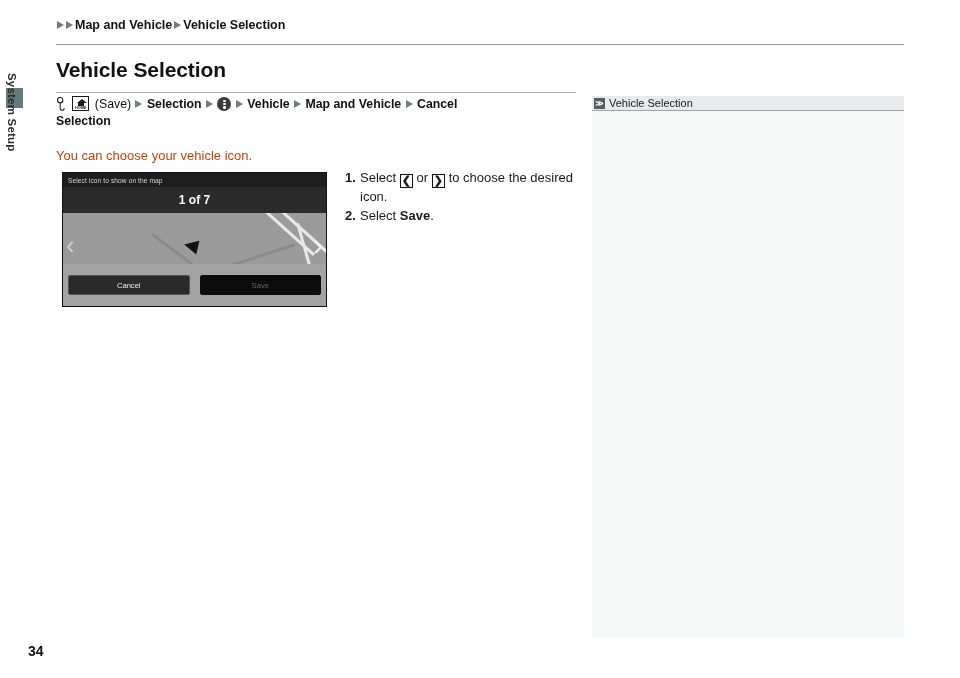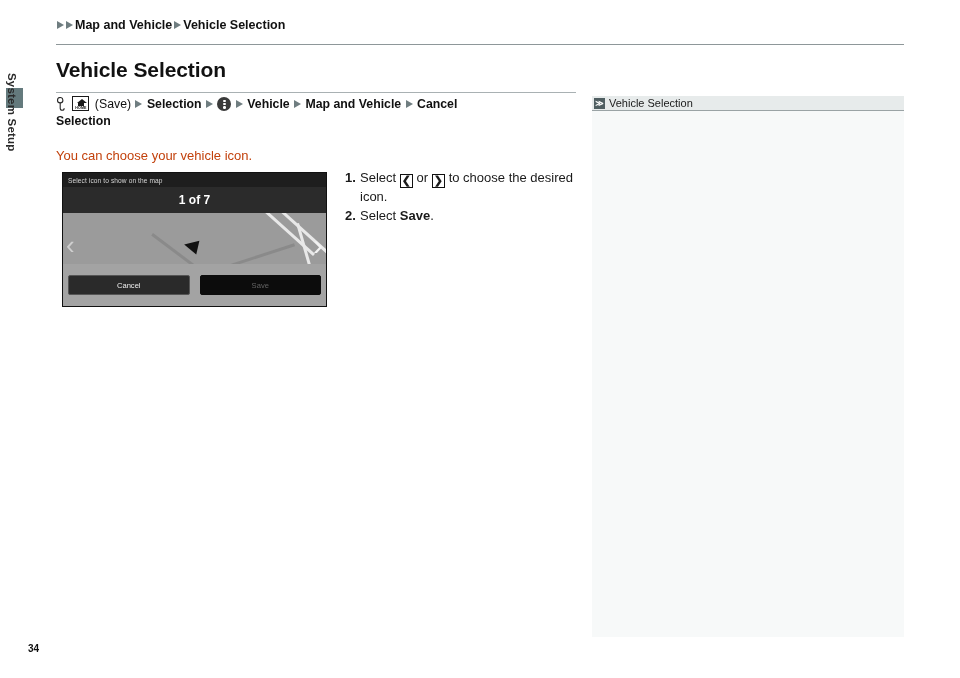--- a/index.html
+++ b/index.html
@@ -353,21 +353,21 @@
     padding: 8px 10px 0 14px;
     font-size: 11.6px;
     color: #1a1a1a;
     line-height: 16px;
   }
 
   
   .page-num {
     position: absolute;
     left: 28px; top: 643px;
-    font-size: 10px;
+    font-size: 14px;
     font-weight: bold;
     color: #111;
   }
   .watermark {
     position: absolute;
     right: 16px; top: 645px;
     font-size: 20px;
     color: #9c9c9c;
     letter-spacing: 0.2px;
   }

